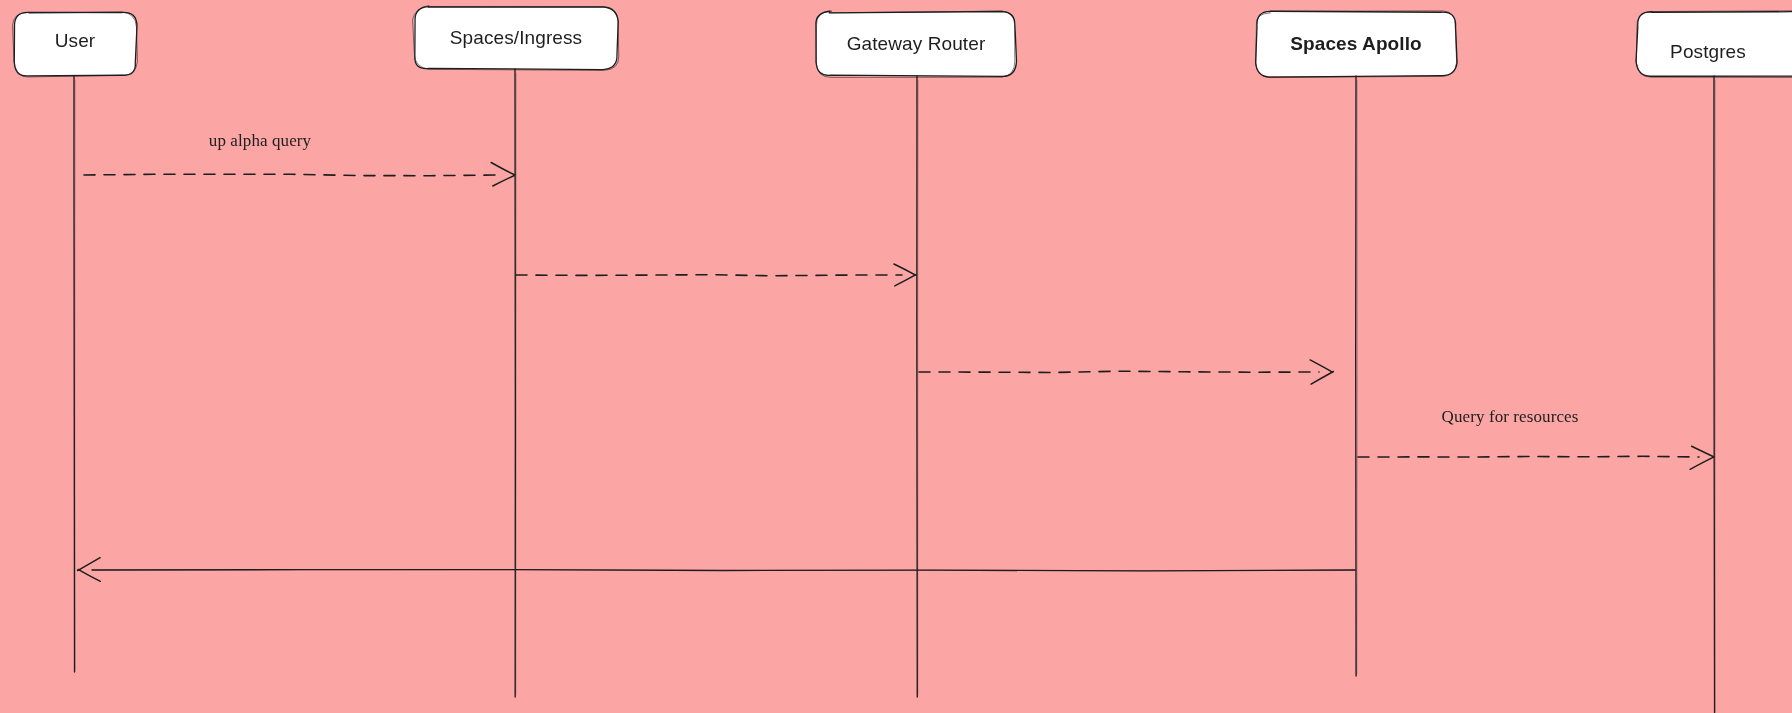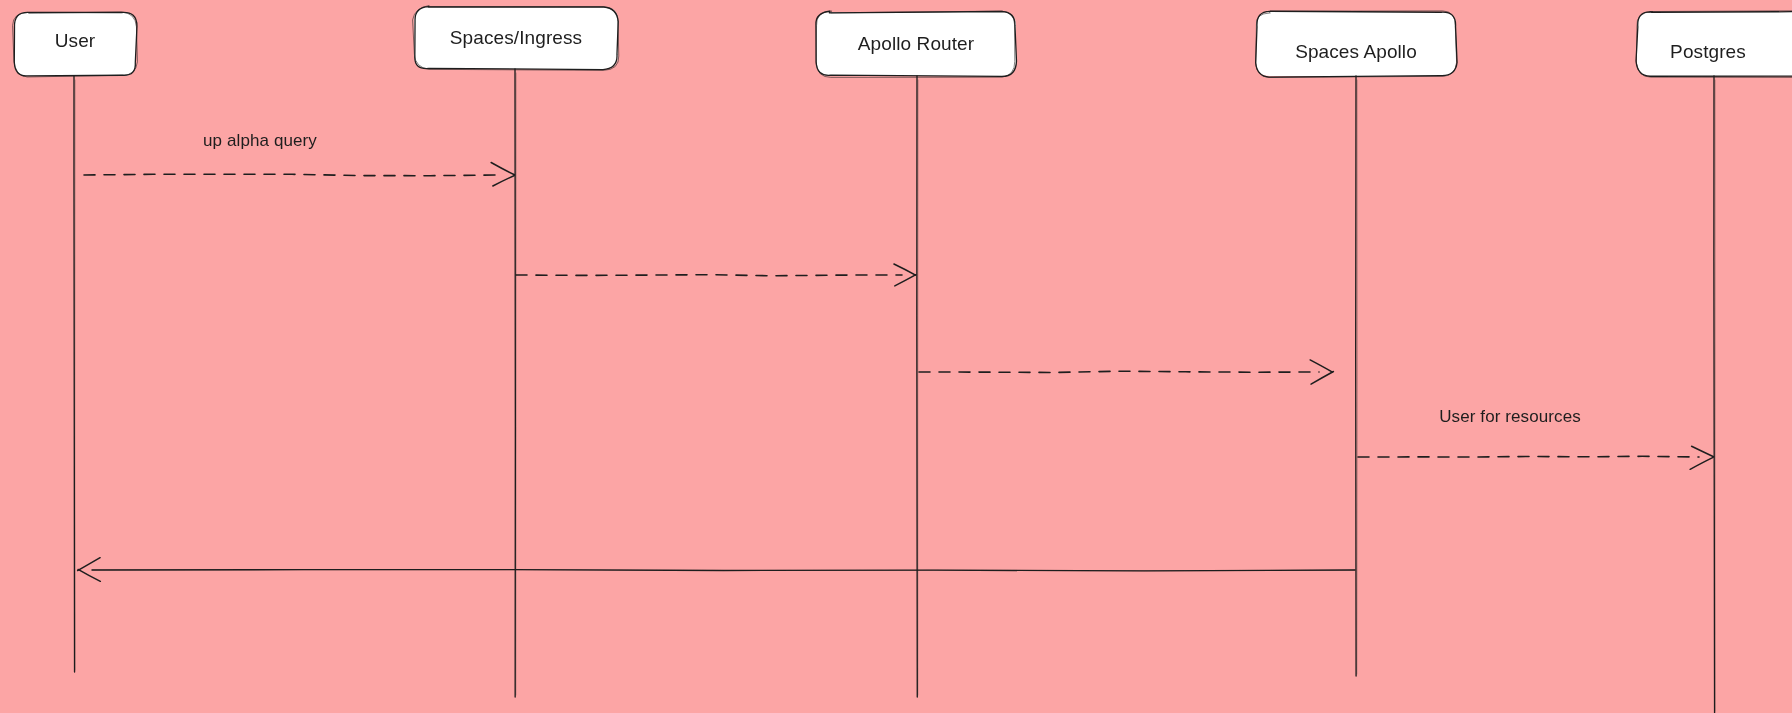--- a/index.html
+++ b/index.html
@@ -34,21 +34,21 @@
     letter-spacing: 0.1px;
     white-space: nowrap;
     transform: translate(-50%, -50%);
     pointer-events: none;
     text-align: center;
   }
   .message-label {
     position: absolute;
     color: #1e1e1e;
     font-size: 17px;
-    font-family: Liberation Sans, sans-serif;
+    font-family: Liberation Serif, serif;
     letter-spacing: 0.1px;
     white-space: nowrap;
     transform: translate(-50%, -50%);
     text-align: center;
   }
 </style>
 </head>
 <body>
 
 <div id="canvas">
@@ -92,20 +92,20 @@
       <path d="M 1691.590679181274 446.2363460948691 Q 1703.1 451.825 1713.5734187378548 456.7079093426466" fill="none" stroke="#1e1e1e" stroke-width="1.5" stroke-linecap="round" stroke-linejoin="round"></path>
       <path d="M 1713.0818503973073 457.3158597102389 Q 1703.1 462.175 1690.1124448818155 469.2890398297459" fill="none" stroke="#1e1e1e" stroke-width="1.5" stroke-linecap="round" stroke-linejoin="round"></path>
       <path d="M 1355.0 570.0 L 1144.5 570.9 L 934.0 570.2 L 723.5 570.5 L 513.0 569.6 L 302.5 569.7 L 92.0 570.0" fill="none" stroke="#1e1e1e" stroke-width="1.3" stroke-linecap="round" stroke-linejoin="round"></path>
       <path d="M 1355.0 570.0 L 1144.5 570.9 L 934.0 570.2 L 723.5 570.5 L 513.0 569.6 L 302.5 569.7 L 92.0 570.0" fill="none" stroke="#1e1e1e" stroke-width="0.7" stroke-linecap="round" stroke-linejoin="round" opacity="0.45"></path>
       <path d="M 100.10847100336105 557.6690054913051 Q 87.9 564.825 77.60253038294613 570.5689549804665" fill="none" stroke="#1e1e1e" stroke-width="1.5" stroke-linecap="round" stroke-linejoin="round"></path>
       <path d="M 78.0721425930038 569.4329012333416 Q 87.9 575.175 100.34784900397062 581.3354701469652" fill="none" stroke="#1e1e1e" stroke-width="1.5" stroke-linecap="round" stroke-linejoin="round"></path>
     </svg>
 
   <div class="participant-label" style="left:75px; top:41px;">User</div>
   <div class="participant-label" style="left:516px; top:38px;">Spaces/Ingress</div>
-  <div class="participant-label" style="left:916px; top:44px;">Apollo Router</div>
-  <div class="participant-label" style="left:1356px; top:52px;">Spaces Apollo</div>
+  <div class="participant-label" style="left:916px; top:44px;">Gateway Router</div>
+  <div class="participant-label" style="left:1356px; top:44px;font-weight:bold;">Spaces Apollo</div>
   <div class="participant-label" style="left:1708px; top:52px;">Postgres</div>
 
   <div class="message-label" style="left:260px; top:141px;">up alpha query</div>
-  <div class="message-label" style="left:1510px; top:417px;">User for resources</div>
+  <div class="message-label" style="left:1510px; top:417px;">Query for resources</div>
 
 </div>
 
 </body></html>

